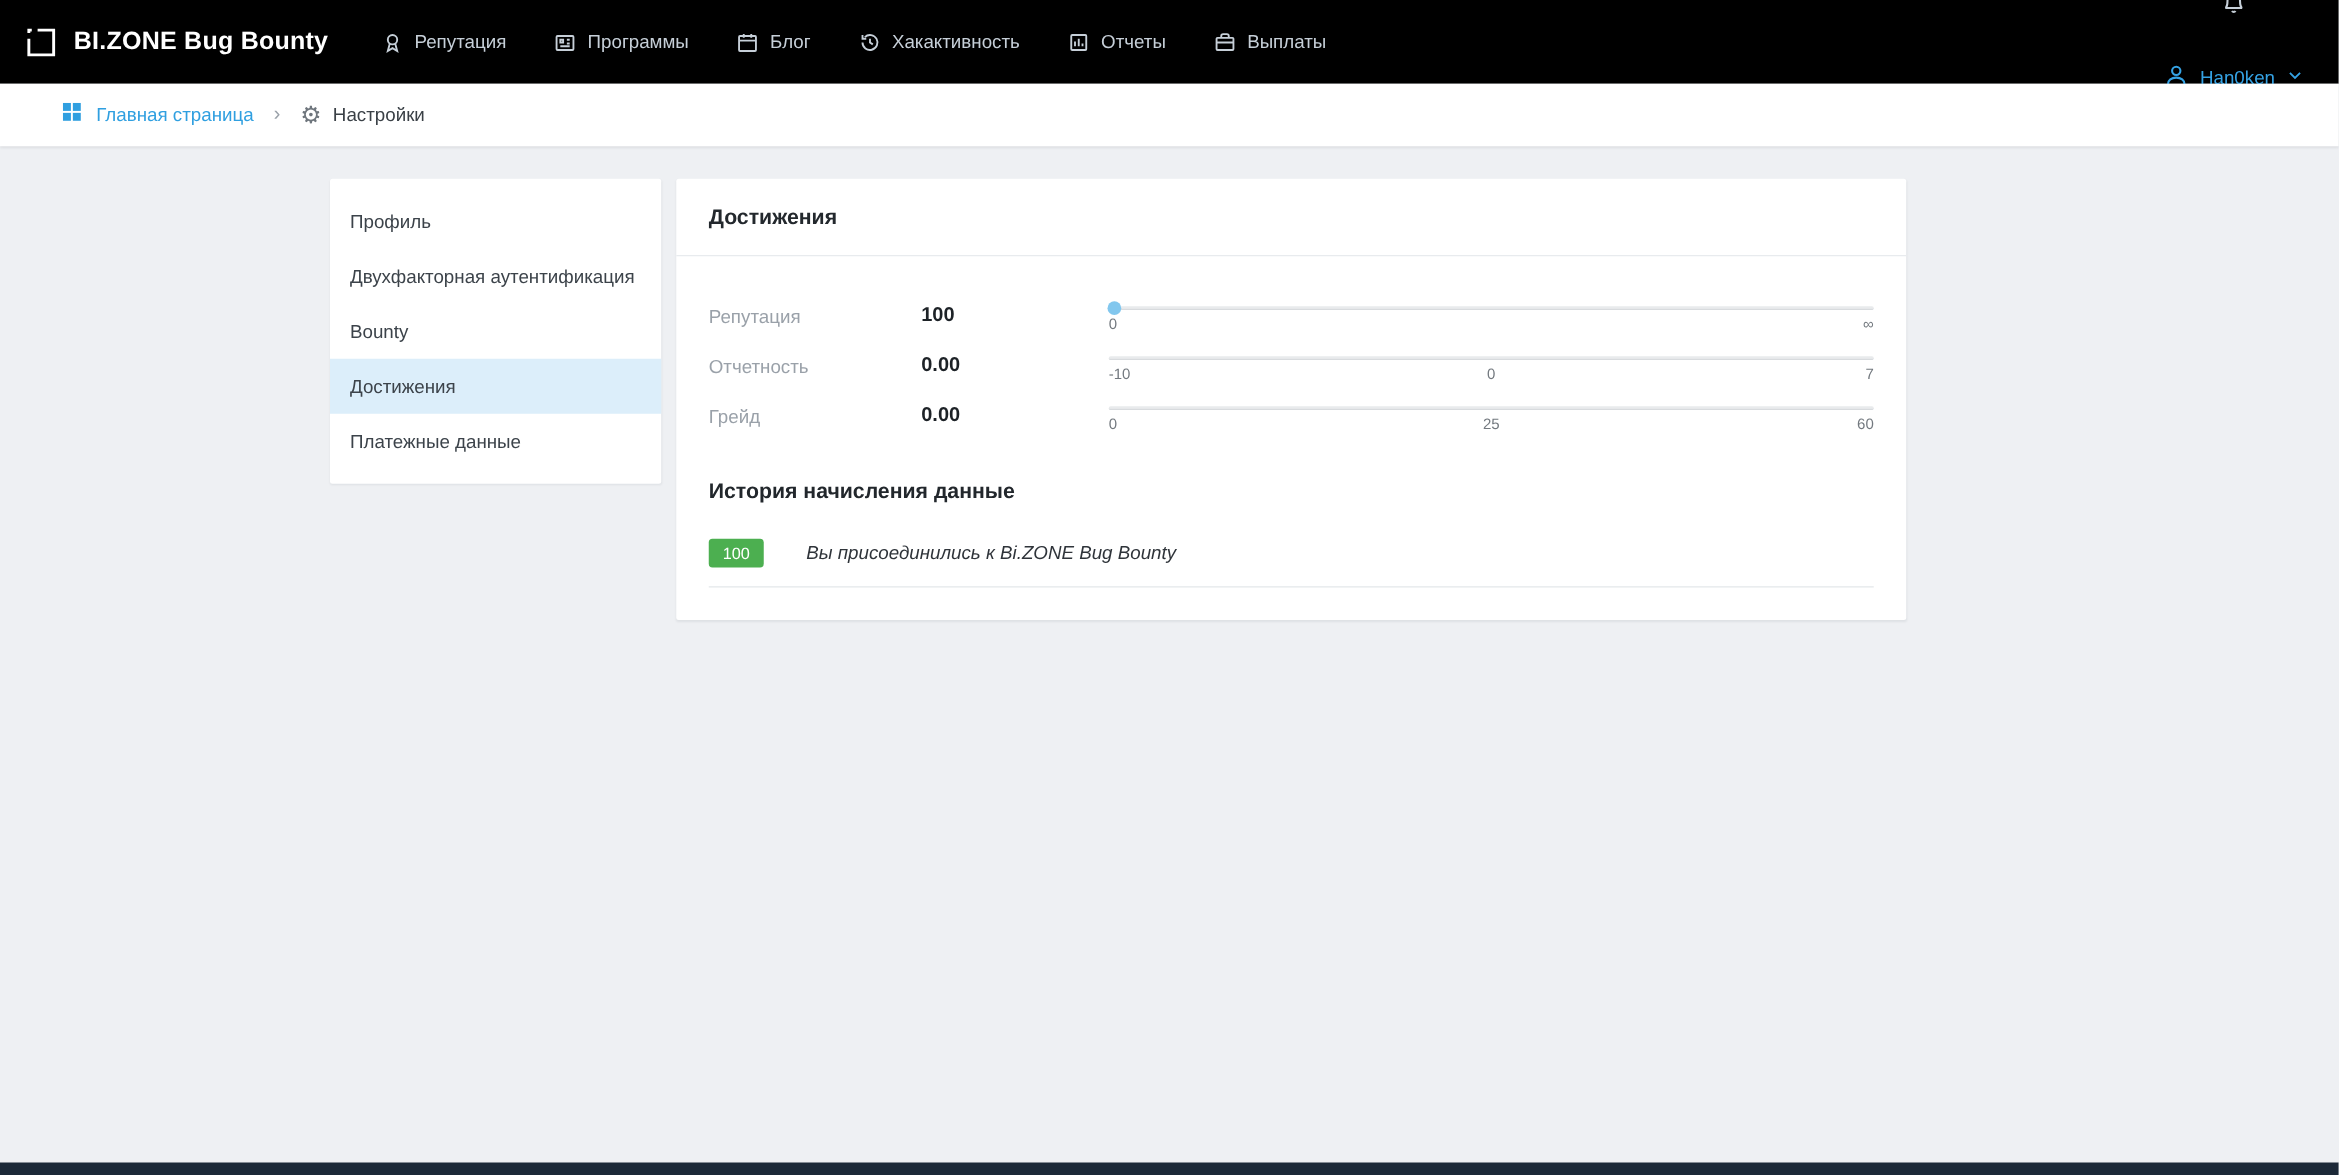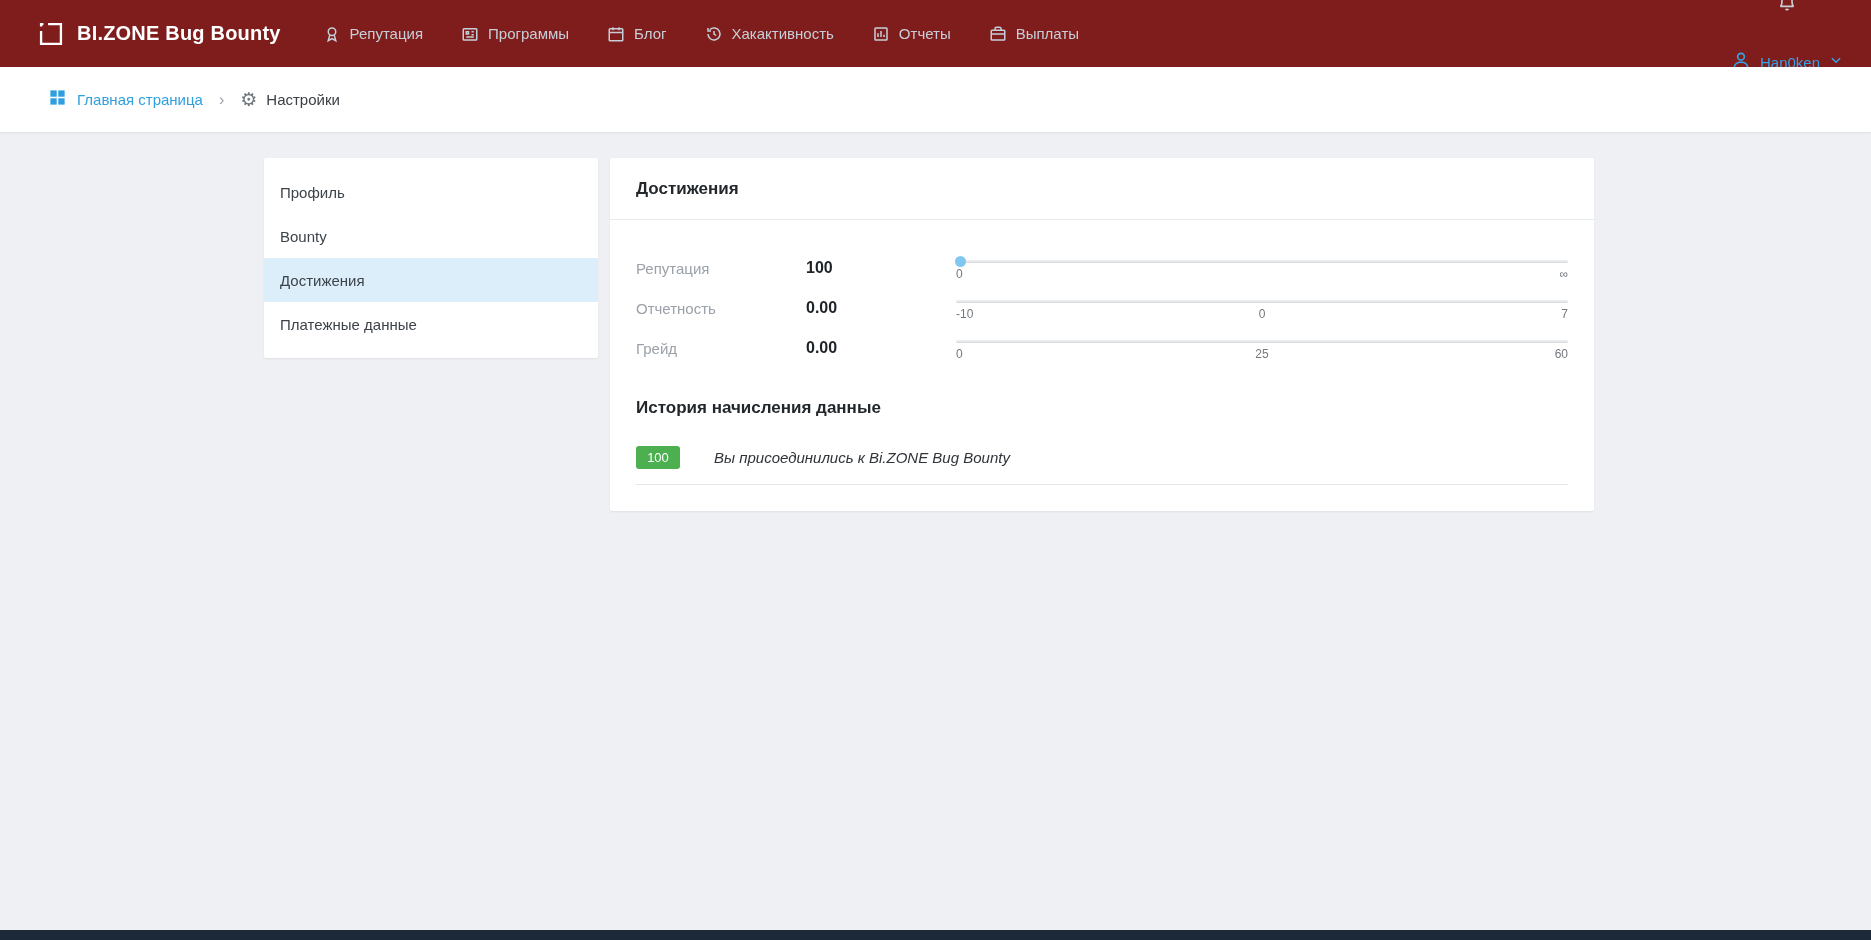--- a/index.html
+++ b/index.html
@@ -7,42 +7,42 @@
   body {
     font-family: "Liberation Sans", "DejaVu Sans", sans-serif;
     background: #eef0f3;
     position: relative;
     overflow: hidden;
   }
 
   
   .navbar {
     height: 67px;
-    background: #7f1d1d;
+    background: #000000;
     display: flex;
     align-items: center;
-    padding: 0 28px 0 37px;
+    padding: 0 28px 0 19px;
   }
   .brand { display: flex; align-items: center; gap: 12px; cursor: pointer; }
   .brand-logo { width: 28px; height: 28px; display: block; }
   .brand-text { color: #ffffff; font-size: 20px; font-weight: bold; letter-spacing: 0.2px; white-space: nowrap; }
   .nav-items { display: flex; align-items: center; gap: 38px; margin-left: 42px; }
   .nav-item {
     display: flex; align-items: center; gap: 9px;
     color: #c6cfd8; font-size: 15px; text-decoration: none; cursor: pointer; white-space: nowrap;
   }
   .nav-item svg { display: block; }
   .nav-right { margin-left: auto; display: flex; align-items: center; gap: 34px; flex-direction: column; }
   .bell-btn { background: none; border: none; cursor: pointer; padding: 0; display: flex; }
   .user-menu { display: flex; align-items: center; gap: 9px; cursor: pointer; }
   .user-name { color: #35a3e5; font-size: 15px; }
 
   
   .breadcrumb-bar {
-    height: 65px;
+    height: 50px;
     background: #ffffff;
     display: flex;
     align-items: center;
     padding: 0 48px;
     box-shadow: 0 1px 2px rgba(20,30,40,0.08);
     position: relative;
     z-index: 2;
   }
   .crumb-home { display: flex; align-items: center; gap: 10px; text-decoration: none; cursor: pointer; }
   .crumb-home-label { color: #2f9fe0; font-size: 15px; }
@@ -55,21 +55,21 @@
   .main { padding-top: 26px; }
   .content { display: flex; gap: 12px; margin-left: 264px; width: 1330px; }
 
   .card {
     background: #ffffff;
     border-radius: 2px;
     box-shadow: 0 1px 2px rgba(20,30,40,0.07);
   }
 
   
-  .settings-card { width: 334px; padding: 12px 0; align-self: flex-start; }
+  .settings-card { width: 265px; padding: 12px 0; align-self: flex-start; }
   .menu-item {
     height: 44px;
     display: flex; align-items: center;
     padding: 0 16px;
     font-size: 15px;
     color: #3c434a;
     cursor: pointer;
   }
   .menu-item.selected { background: #dceefa; }
 
@@ -258,20 +258,21 @@
     <span class="gear-glyph">⚙</span>
     <span class="crumb-current-label">Настройки</span>
   </span>
 </div>
 
 <main class="main">
   <div class="content">
 
     <aside class="card settings-card">
       <div class="menu-item">Профиль</div>
+      <div class="menu-item">Двухфакторная аутентификация</div>
       <div class="menu-item">Bounty</div>
       <div class="menu-item selected">Достижения</div>
       <div class="menu-item">Платежные данные</div>
     </aside>
 
     <section class="card achievements-card">
       <div class="card-header">Достижения</div>
       <div class="card-body">
 
         <div class="metric-row">

